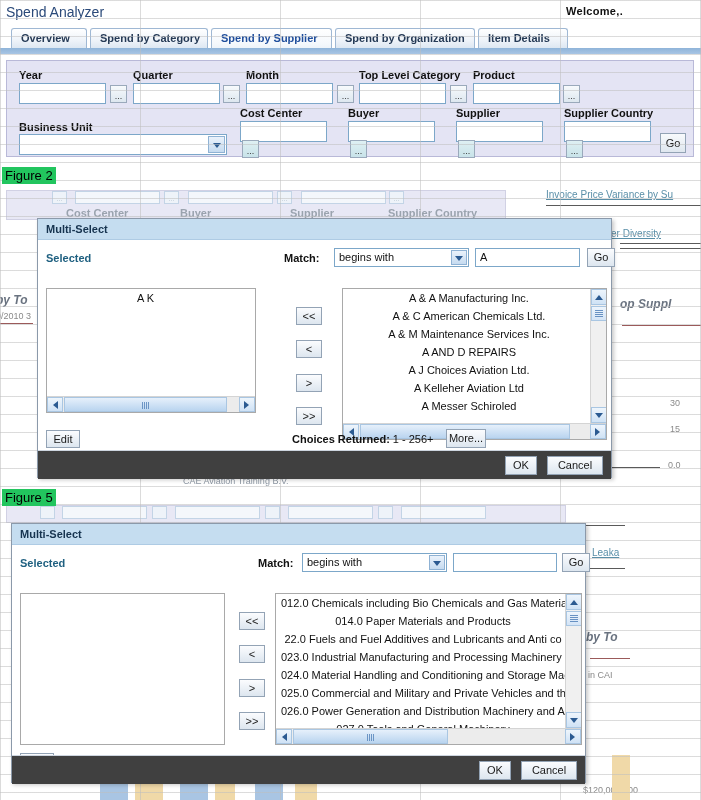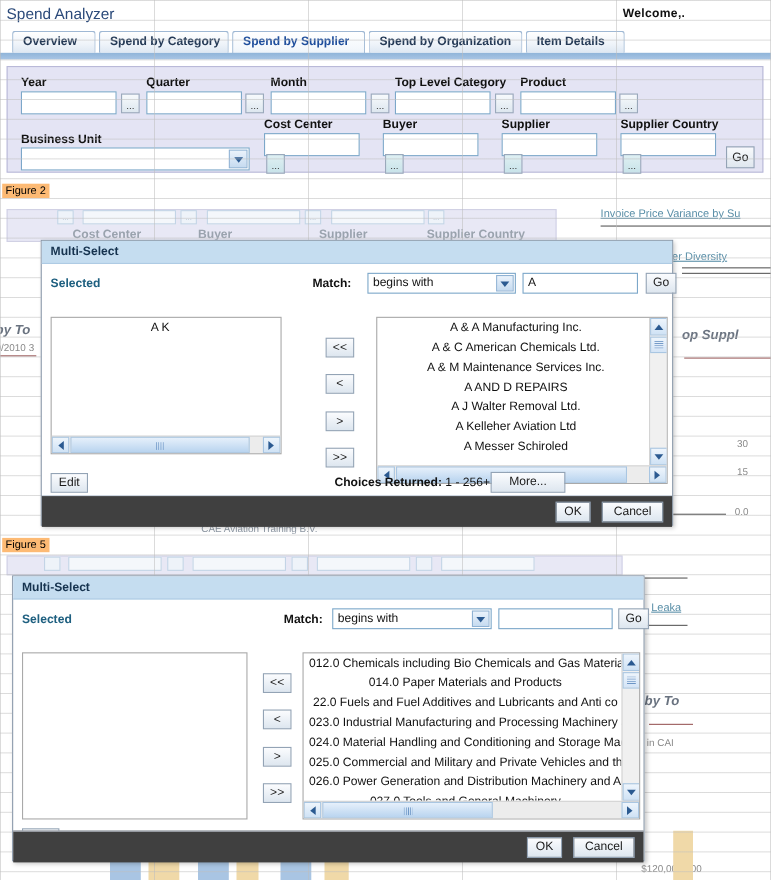--- a/index.html
+++ b/index.html
@@ -98,21 +98,21 @@
   }
   .gobtn{
     position:absolute; width:26px; height:20px;
     border:1px solid #93a3b5;
     background:linear-gradient(to bottom,#f8fafc,#dfe7ef);
     font-size:11px; text-align:center; color:#222; padding-top:3px;
   }
 
   
   .figcap{
-    position:absolute; font-size:10px; color:#000; background:#fdba74;
+    position:absolute; font-size:13px; color:#000; background:#22c55e;
     padding:1px 3px 1px 3px; z-index:30;
   }
 
   
   .bg-region{ position:absolute; overflow:hidden; }
   .sheet-grid{
     position:absolute; left:0; top:0; width:701px; height:800px;
     background-image:
       linear-gradient(to right, rgba(190,190,190,.55) 1px, transparent 1px),
       linear-gradient(to bottom, rgba(190,190,190,.55) 1px, transparent 1px);
@@ -470,43 +470,43 @@
     <div class="btn" style="left:258px; top:100px; width:26px; height:18px;">&lt;</div>
     <div class="btn" style="left:258px; top:134px; width:26px; height:18px;">&gt;</div>
     <div class="btn" style="left:258px; top:167px; width:26px; height:18px;">&gt;&gt;</div>
 
     <div class="listbox" style="left:304px; top:48px; width:265px; height:152px;">
       <div class="items">
         <div class="listitem">A &amp; A Manufacturing Inc.</div>
         <div class="listitem">A &amp; C American Chemicals Ltd.</div>
         <div class="listitem">A &amp; M Maintenance Services Inc.</div>
         <div class="listitem">A AND D REPAIRS</div>
-        <div class="listitem">A J Walter Removal Ltd.</div>
+        <div class="listitem">A J Choices Aviation Ltd.</div>
         <div class="listitem">A Kelleher Aviation Ltd</div>
         <div class="listitem">A Messer Schiroled</div>
       </div>
       <div class="vsb">
         <div class="up"></div>
         <div class="thumb"></div>
         <div class="down"></div>
       </div>
       <div class="hsb">
         <div class="left"></div>
         <div class="hthumb" style="left:17px; width:210px;"></div>
         <div class="right"></div>
       </div>
     </div>
 
     <div class="btn" style="left:8px; top:190px; width:34px; height:18px;">Edit</div>
 
-    <div class="choices" style="left:254px; top:193px;margin-left:12px;">
+    <div class="choices" style="left:254px; top:193px;">
       <b>Choices Returned:</b>
       <span>1 - 256+</span>
     </div>
-    <div class="btn" style="left:408px; top:189px; width:68px; height:19px;">More...</div>
+    <div class="btn" style="left:408px; top:189px; width:40px; height:19px;">More...</div>
 
     <div class="dlg-footer">
       <div class="btn" style="right:74px; top:5px; width:32px; height:19px;">OK</div>
       <div class="btn" style="right:8px; top:5px; width:56px; height:19px;">Cancel</div>
     </div>
   </div>
 </div>
 
 <div class="dialog" style="left:11px; top:523px; width:575px; height:260px;">
   <div class="dlg-title">

